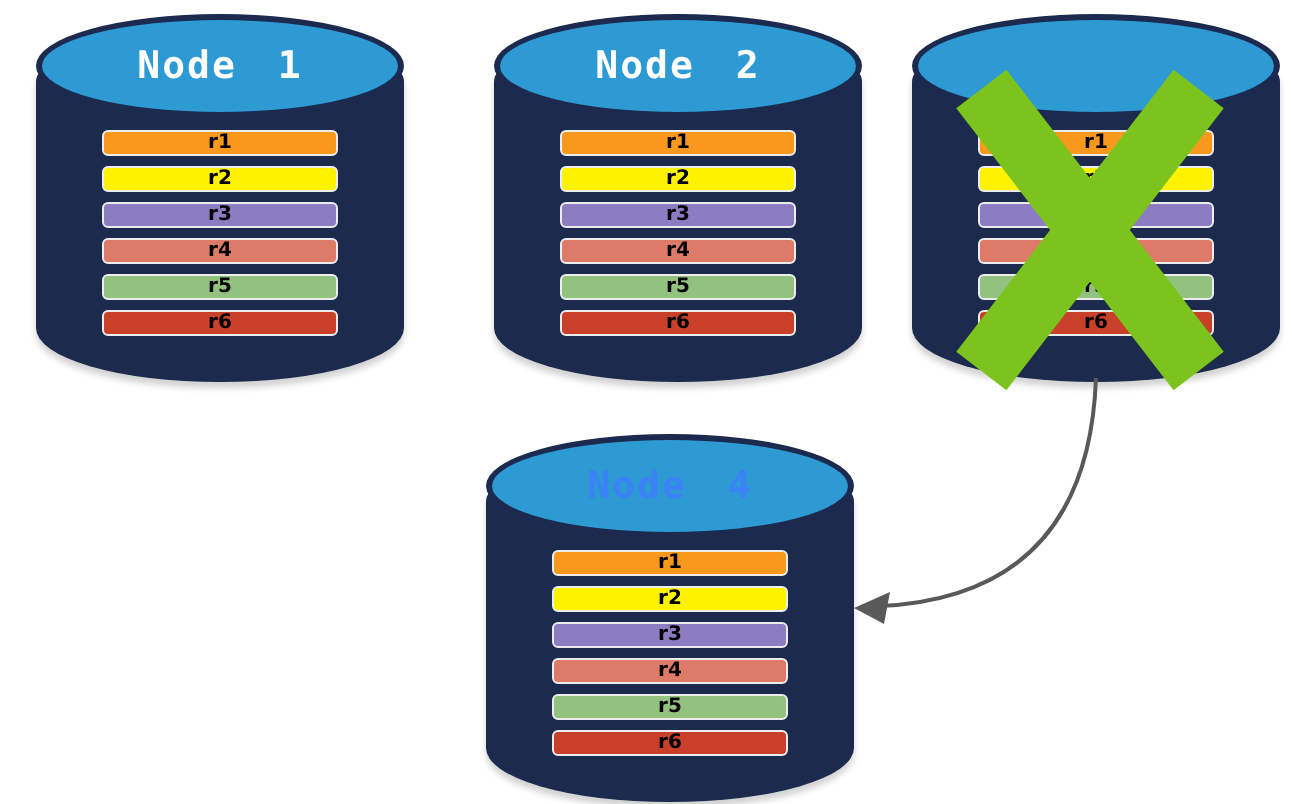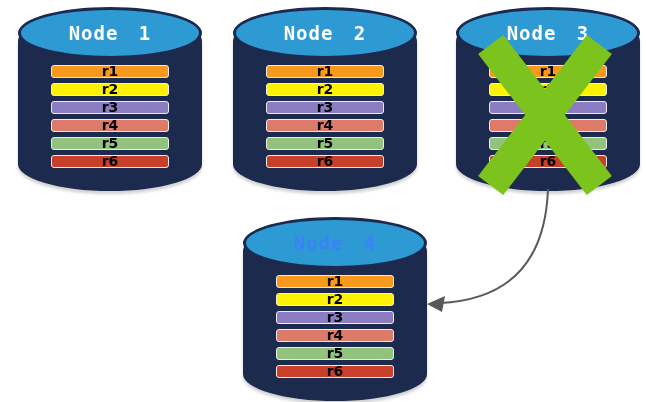--- a/index.html
+++ b/index.html
@@ -8,21 +8,21 @@
     position: relative;
     width: 646px;
     height: 402px;
     background: #ffffff;
     overflow: hidden;
     font-family: "DejaVu Sans", "Liberation Sans", sans-serif;
     padding-left: 15px;
   }
   .cylinder { position: absolute; width: 184px; height: 184px; }
   .pos-n1 { left: 18px;  top: 7px; }
-  .pos-n2 { left: 233px; top: 7px; }
+  .pos-n2 { left: 247px; top: 7px; }
   .pos-n3 { left: 456px; top: 7px; }
   .pos-n4 { left: 243px; top: 217px; }
   .cyl-body {
     position: absolute;
     left: 0; right: 0; top: 26px; bottom: 0;
     border-radius: 8px 8px 50% 50% / 8px 8px 27px 27px;
     box-shadow: 0 3px 3px rgba(0,0,0,0.18);
   }
   .cyl-top {
     position: absolute;
@@ -46,21 +46,21 @@
     left: 50%; transform: translateX(-50%);
     top: 58px; width: 118px;
     display: flex; flex-direction: column; gap: 5px;
     z-index: 1;
   }
   .row {
     height: 13px;
     border: 1px solid #ECECEC;
     border-radius: 3px;
     text-align: center;
-    font-size: 14px;
+    font-size: 10px;
     font-weight: bold;
     line-height: 11px;
     color: #000000;
   }
   .fail-x {
     position: absolute;
     left: 38px; top: 42px;
     width: 102px; height: 132px;
     overflow: visible;
     z-index: 3;
@@ -102,21 +102,20 @@
       <div class="row" style="background-color: rgb(140, 124, 194);">r3</div>
       <div class="row" style="background-color: rgb(221, 123, 104);">r4</div>
       <div class="row" style="background-color: rgb(147, 194, 126);">r5</div>
       <div class="row" style="background-color: rgb(200, 64, 42);">r6</div>
     </div>
   </div>
 
   <div class="cylinder pos-n3">
     <div class="cyl-body" style="background-color: rgb(28, 42, 77);"></div>
     <div class="cyl-top" style="background-color: rgb(45, 154, 212); border-color: rgb(27, 42, 78);"></div>
-    <div class="cyl-title" style="color: rgb(255, 255, 255);">Node 3</div>
     <div class="rows">
       <div class="row" style="background-color: rgb(248, 153, 29);">r1</div>
       <div class="row" style="background-color: rgb(253, 243, 0);">r2</div>
       <div class="row" style="background-color: rgb(140, 124, 194);">r3</div>
       <div class="row" style="background-color: rgb(221, 123, 104);">r4</div>
       <div class="row" style="background-color: rgb(147, 194, 126);">r5</div>
       <div class="row" style="background-color: rgb(200, 64, 42);">r6</div>
     </div>
     <svg class="fail-x" viewBox="0 0 100 130" preserveAspectRatio="none">
       <g style="fill: rgb(124, 196, 29);">

